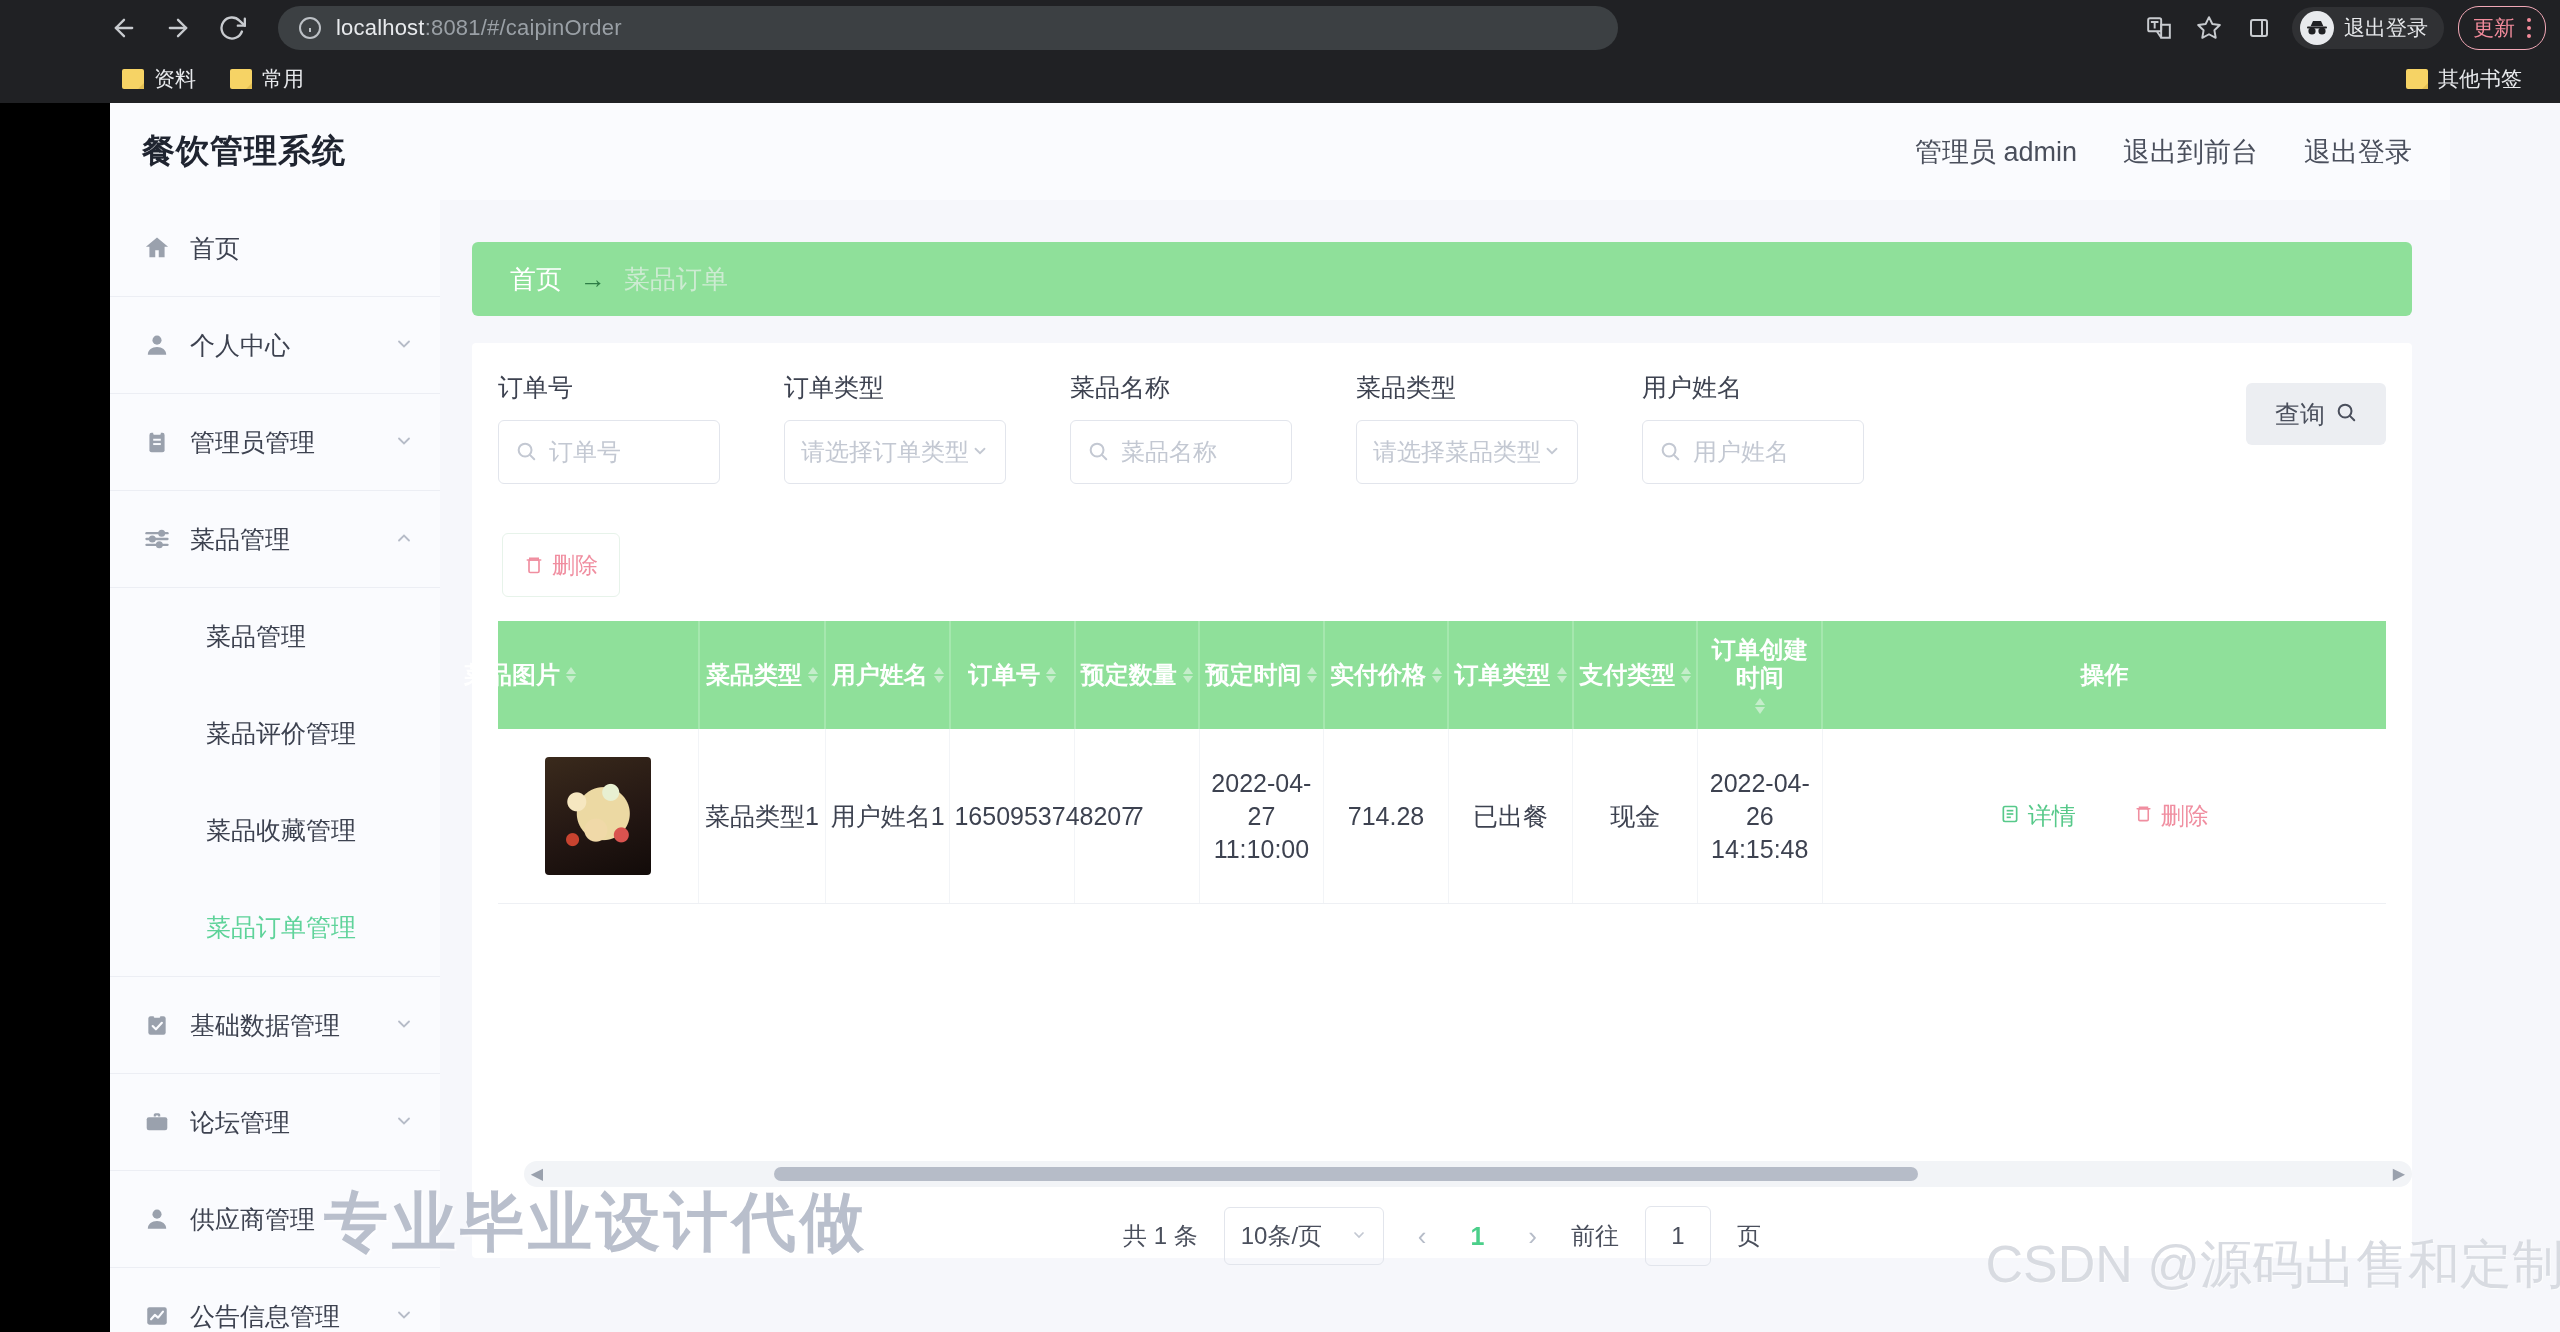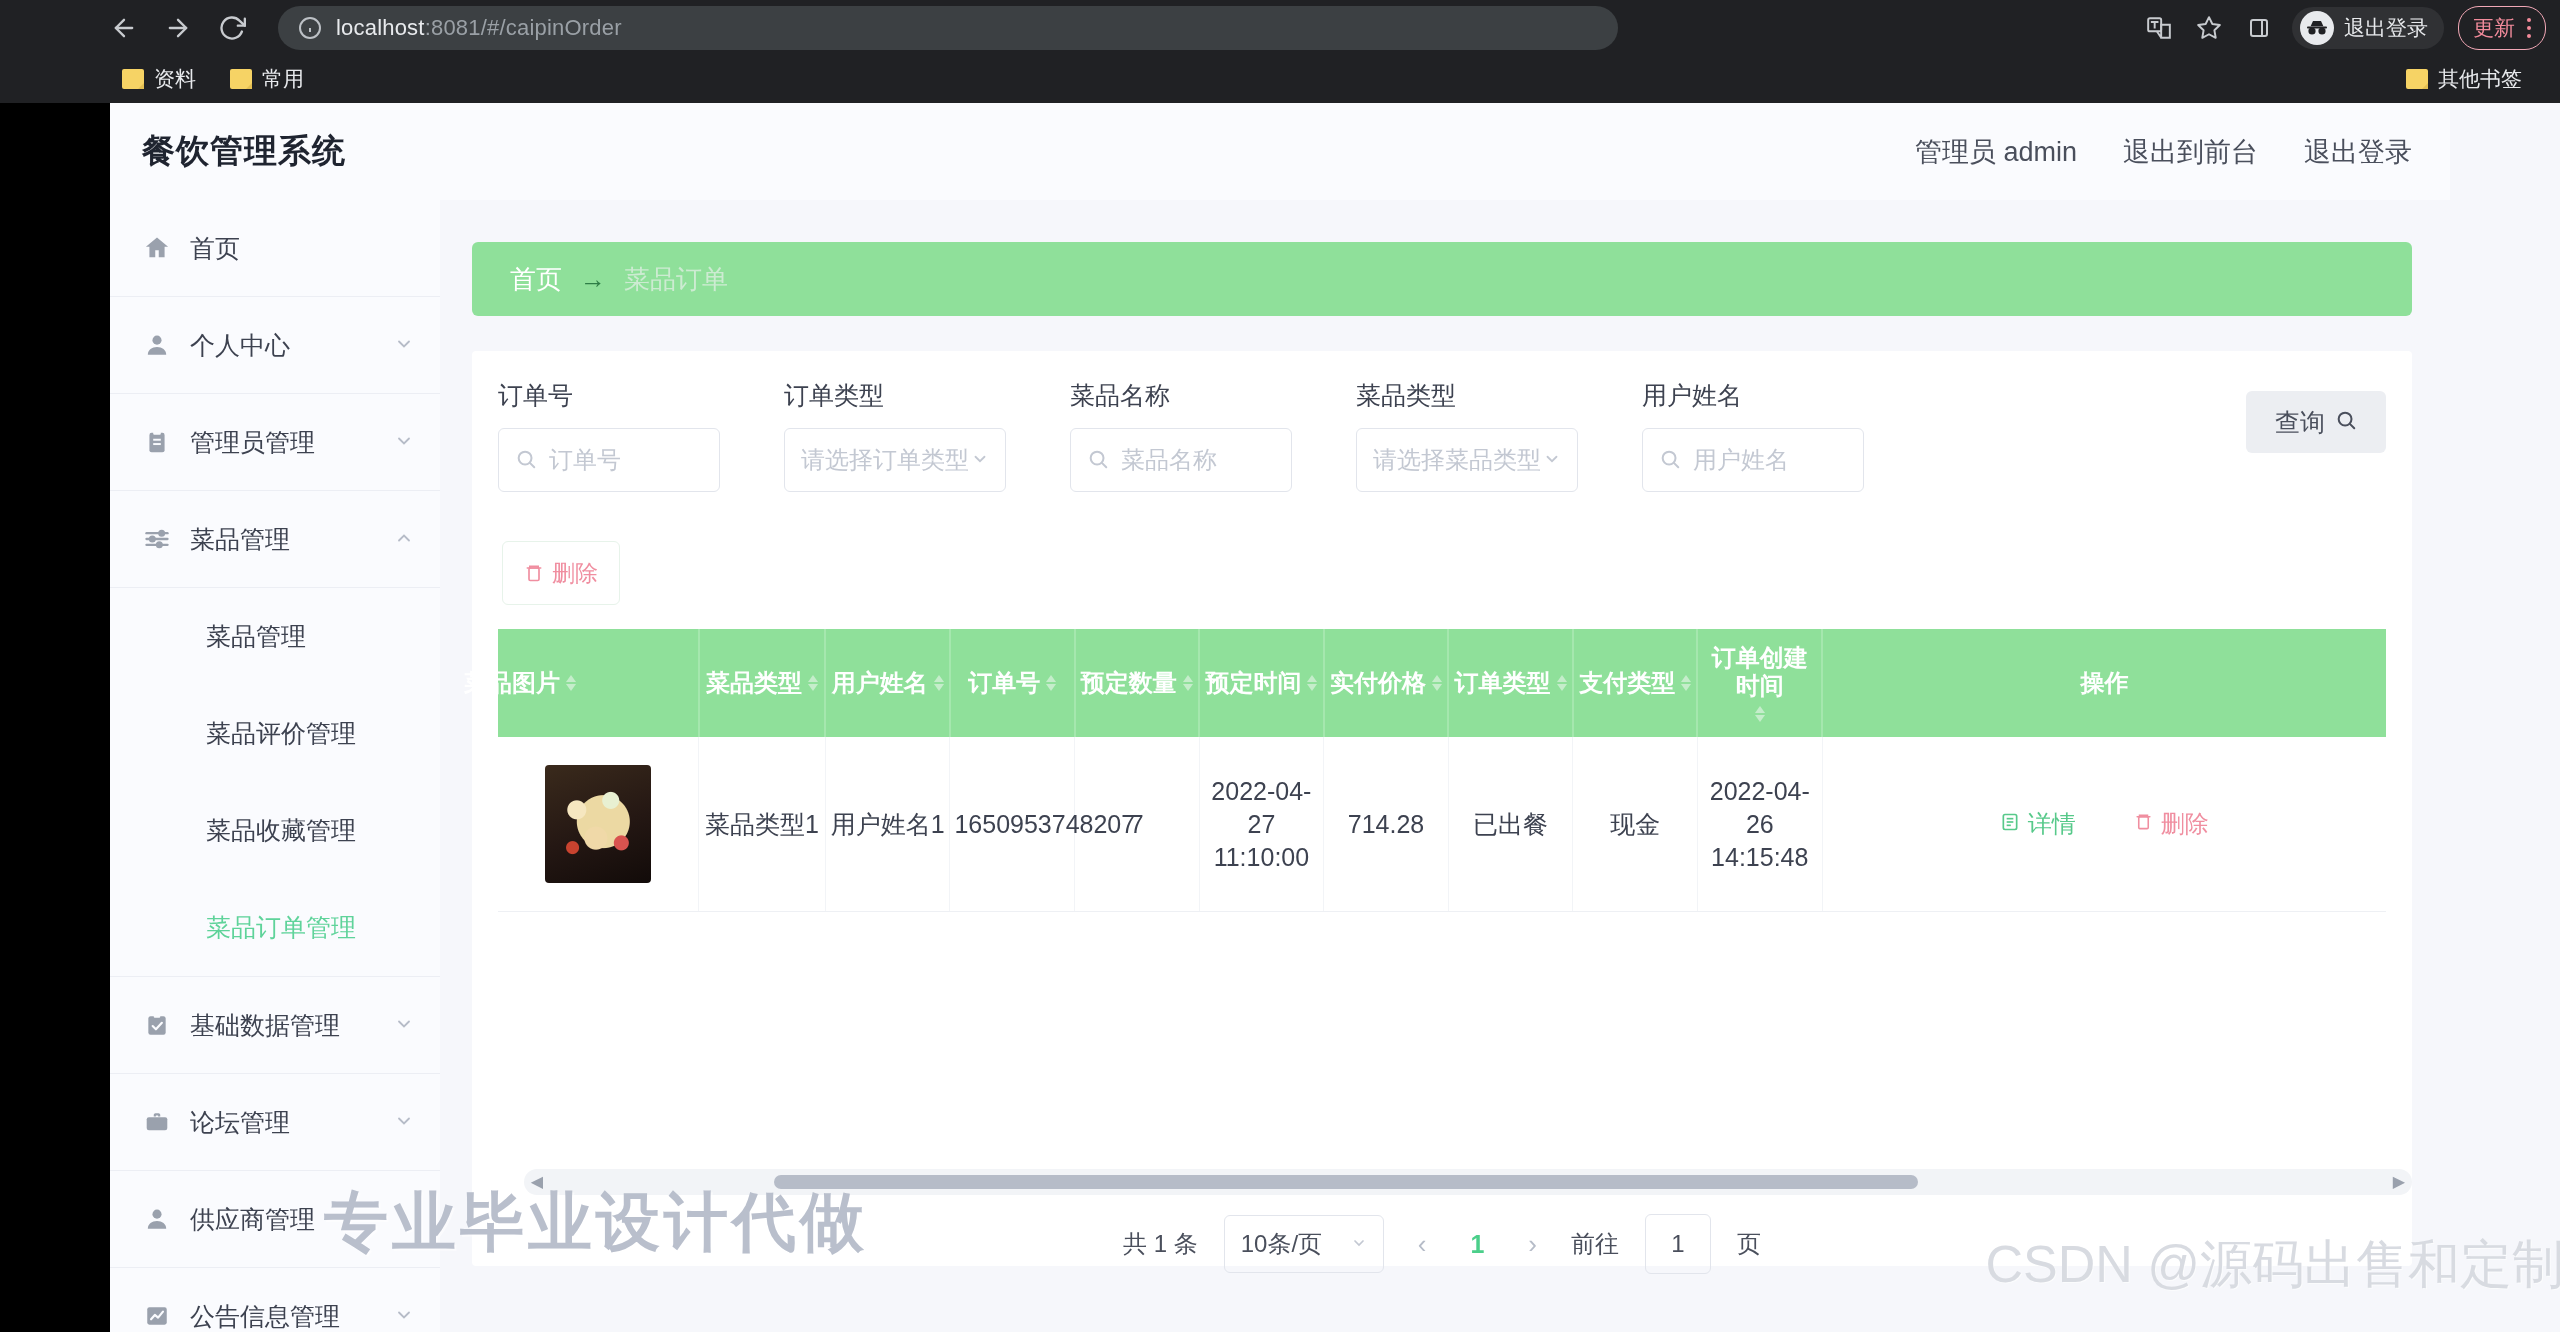--- a/index.html
+++ b/index.html
@@ -148,21 +148,21 @@
     position:absolute;left:32px;top:42px;width:1940px;height:74px;
     background:#8fe09a;border-radius:6px;
     display:flex;align-items:center;padding-left:38px;box-sizing:border-box;
     gap:18px;
   }
   .bc-home{font-size:26px;color:#ffffff;}
   .bc-arrow{font-size:26px;color:#2e7d46;}
   .bc-current{font-size:26px;color:#cdebd2;}
 
   .panel{
-    position:absolute;left:32px;top:151px;width:1940px;height:915px;
+    position:absolute;left:32px;top:143px;width:1940px;height:915px;
     background:#ffffff;border-radius:4px;text-decoration:underline;
   }
 
   
   .filters{
     position:absolute;left:26px;top:28px;right:26px;height:130px;
   }
   .filter{
     position:absolute;top:0;
   }

